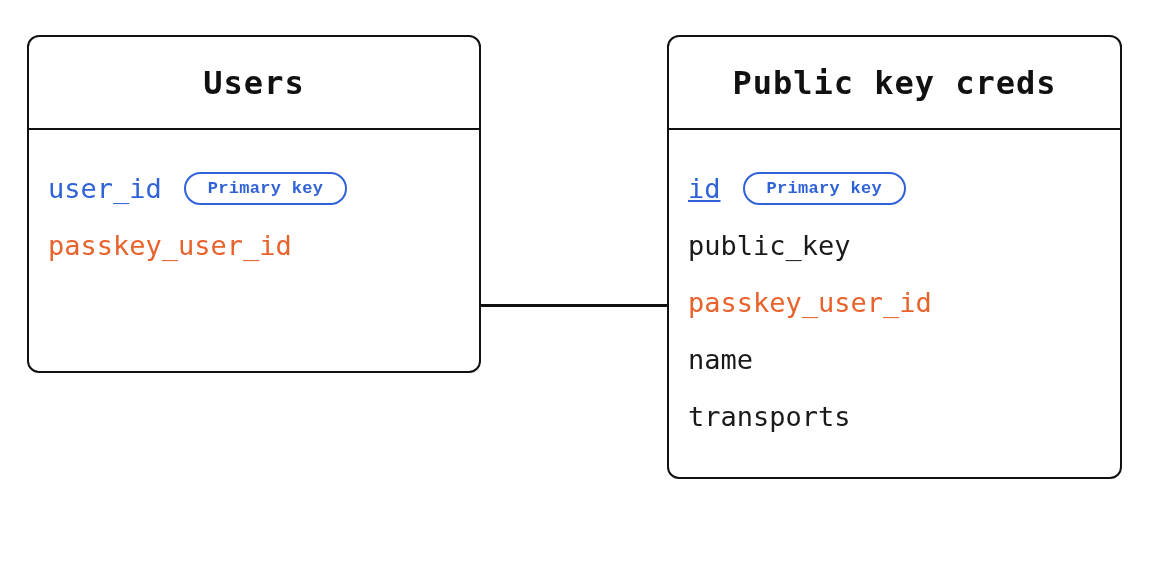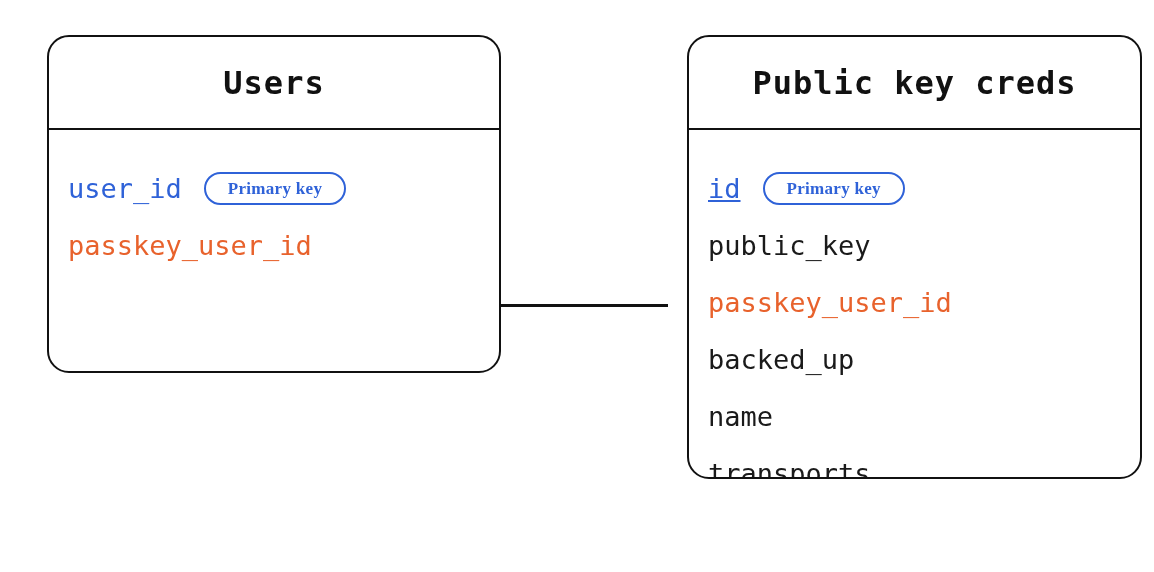--- a/index.html
+++ b/index.html
@@ -19,23 +19,22 @@
     background: #ffffff;
     overflow: hidden;
   }
 
   
   .entity {
     position: absolute;
     box-sizing: border-box;
     background: #ffffff;
     border: 2.5px solid #111111;
-    border-radius: 22px;
+    border-radius: 12px;
     overflow: hidden;
-    margin-left: 20px;
   }
   .entity-header {
     box-sizing: border-box;
     width: 100%;
     height: 93px;
     display: flex;
     align-items: center;
     justify-content: center;
     border-bottom: 2.5px solid #111111;
   }
@@ -75,21 +74,21 @@
     display: inline-flex;
     align-items: center;
     justify-content: center;
     margin-left: 22px;
     height: 33px;
     padding: 0 22px;
     box-sizing: border-box;
     border: 2px solid #2f62d8;
     border-radius: 17px;
     color: #2f62d8;
-    font-family: Liberation Serif, serif;
+    font-family: Liberation Mono, monospace;
     font-size: 17px;
     font-weight: bold;
     letter-spacing: 0.3px;
     white-space: nowrap;
     background: #ffffff;
   }
 
   
   .connector {
     position: absolute;
@@ -135,23 +134,20 @@
       </div>
 
       <div class="field-row">
         <span class="field-name">public_key</span>
       </div>
 
       <div class="field-row">
         <span class="field-name fk" style="color: rgb(232, 98, 44);">passkey_user_id</span>
       </div>
 
-      <div class="field-row">
-        <span class="field-name">backed_up</span>
-      </div>
 
       <div class="field-row">
         <span class="field-name">name</span>
       </div>
 
       <div class="field-row">
         <span class="field-name">transports</span>
       </div>
 
     </div>

